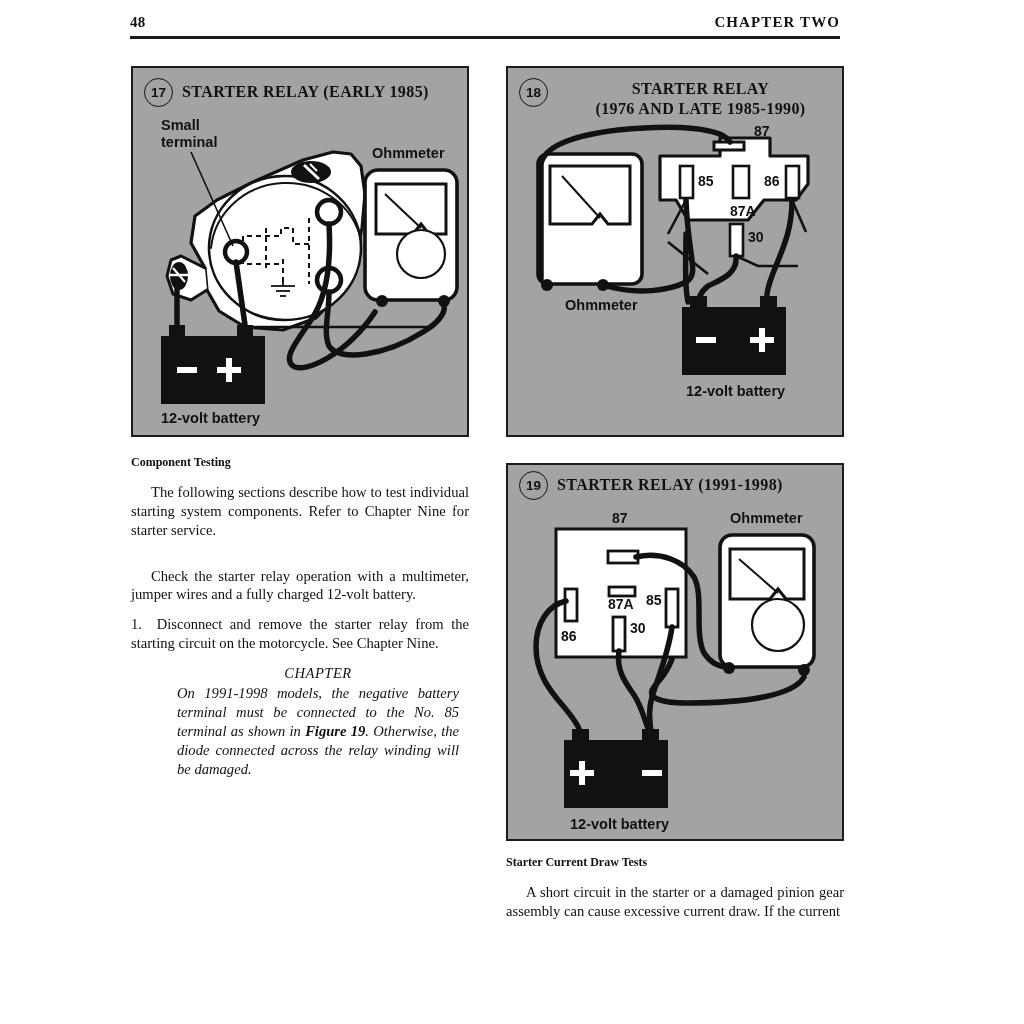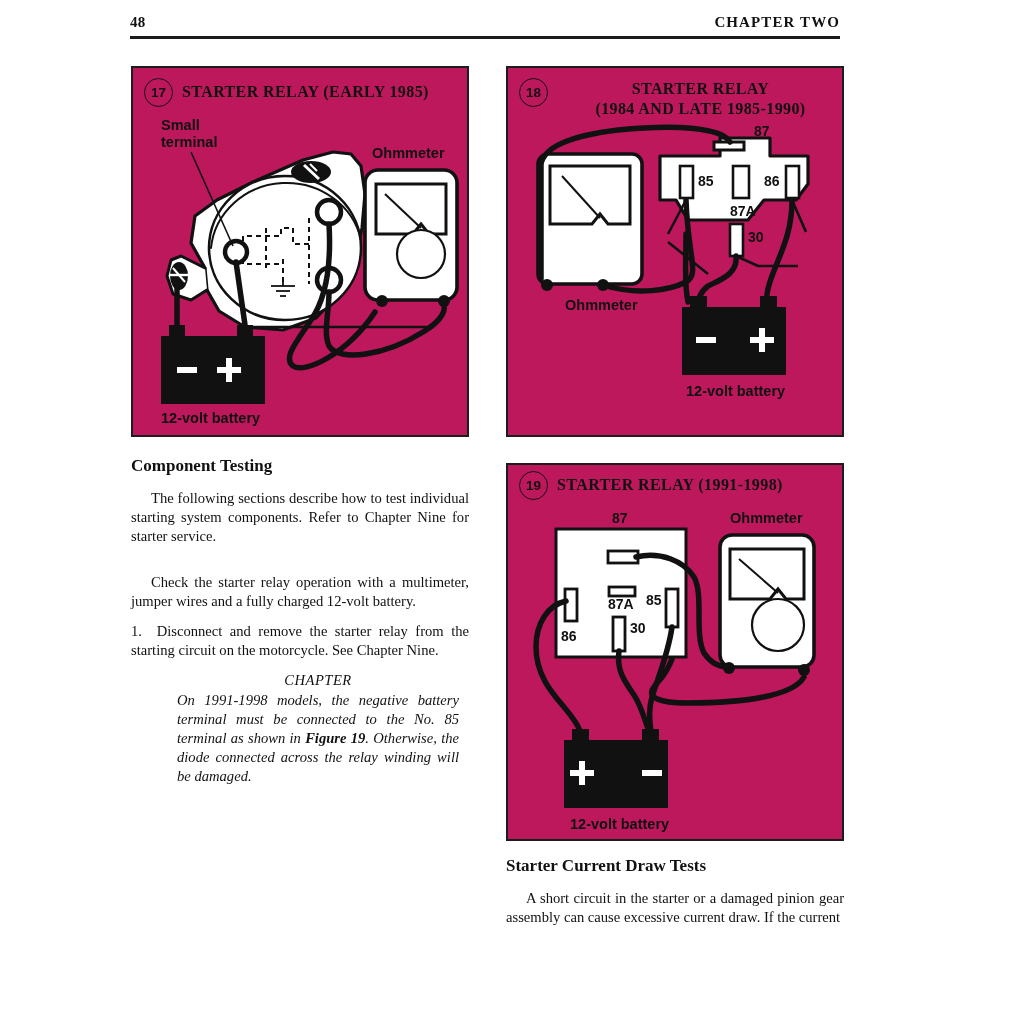--- a/index.html
+++ b/index.html
@@ -21,21 +21,21 @@
   .runhead .chap{font-weight:bold;font-size:15px;letter-spacing:1.1px;}
   .rule{
     position:absolute;left:130px;top:36px;width:710px;height:2.6px;
     background:#1a1a1a;
   }
 
   
   .figbox{
     position:absolute;
     border:2px solid #1c1c1c;
-    background:#be185d;
+    background:#a3a3a3;
     box-sizing:border-box;
   }
   #fig17{left:131px;top:66px;width:338px;height:371px;}
   #fig18{left:506px;top:66px;width:338px;height:371px;}
   #fig19{left:506px;top:463px;width:338px;height:378px;}
 
   .fighead{
     position:absolute;left:0;top:0;width:100%;
     display:flex;align-items:flex-start;
   }
@@ -54,21 +54,21 @@
 
   svg{display:block;}
 
   
   .col{position:absolute;width:338px;
        font-size:14.6px;line-height:1.30;text-align:justify;
        font-family:"Liberation Serif", serif;}
   #colL{left:131px;top:455px;}
   #colR{left:506px;top:855px;}
 
-  .h2{font-weight:bold;font-size:17px;text-align:left;margin:0 0 12px 0;
+  .h2{font-weight:bold;font-size:12px;text-align:left;margin:0 0 12px 0;
       font-family:"Liberation Serif", serif;}
   .h2.tight{margin-bottom:11px;}
   p{margin:0 0 11px 0;}
   p.ind{text-indent:20px;}
   p.noind{text-indent:0;}
   b{font-weight:bold;}
 
   .caution{
     margin:2px 0 14px 0;
     padding-left:46px;padding-right:10px;
@@ -178,21 +178,21 @@
       <text x="239" y="50" font-family="Liberation Sans, sans-serif" font-size="14.5" font-weight="bold" fill="#111">Ohmmeter</text>
       <text x="28" y="315" font-family="Liberation Sans, sans-serif" font-size="14.5" font-weight="bold" fill="#111">12-volt battery</text>
     </svg>
   </div>
 
   <div class="figbox" id="fig18">
     <div class="fighead" style="padding:10px 0 0 11px;">
       <div class="fignum">18</div>
       <div style="flex:1;margin-top:1px;">
         <div class="figtitle center">STARTER RELAY</div>
-        <div class="figtitle center">(1984 AND LATE 1985-1990)</div>
+        <div class="figtitle center">(1976 AND LATE 1985-1990)</div>
       </div>
     </div>
 
     <svg width="334" height="315" viewBox="0 0 334 315" style="position:absolute;left:0;top:56px;">
 
       <path d="M152,48 L152,32 L212,32 L212,14 L262,14 L262,32 L300,32 L300,60 L288,76
                L256,76 L240,96 L180,96 L168,76 L152,76 Z" fill="#fff" stroke="#111" stroke-width="3.2" stroke-linejoin="round"></path>
 
       <path d="M206,18 L236,18 L236,26 L206,26 Z" fill="#fff" stroke="#111" stroke-width="3"></path>
 

